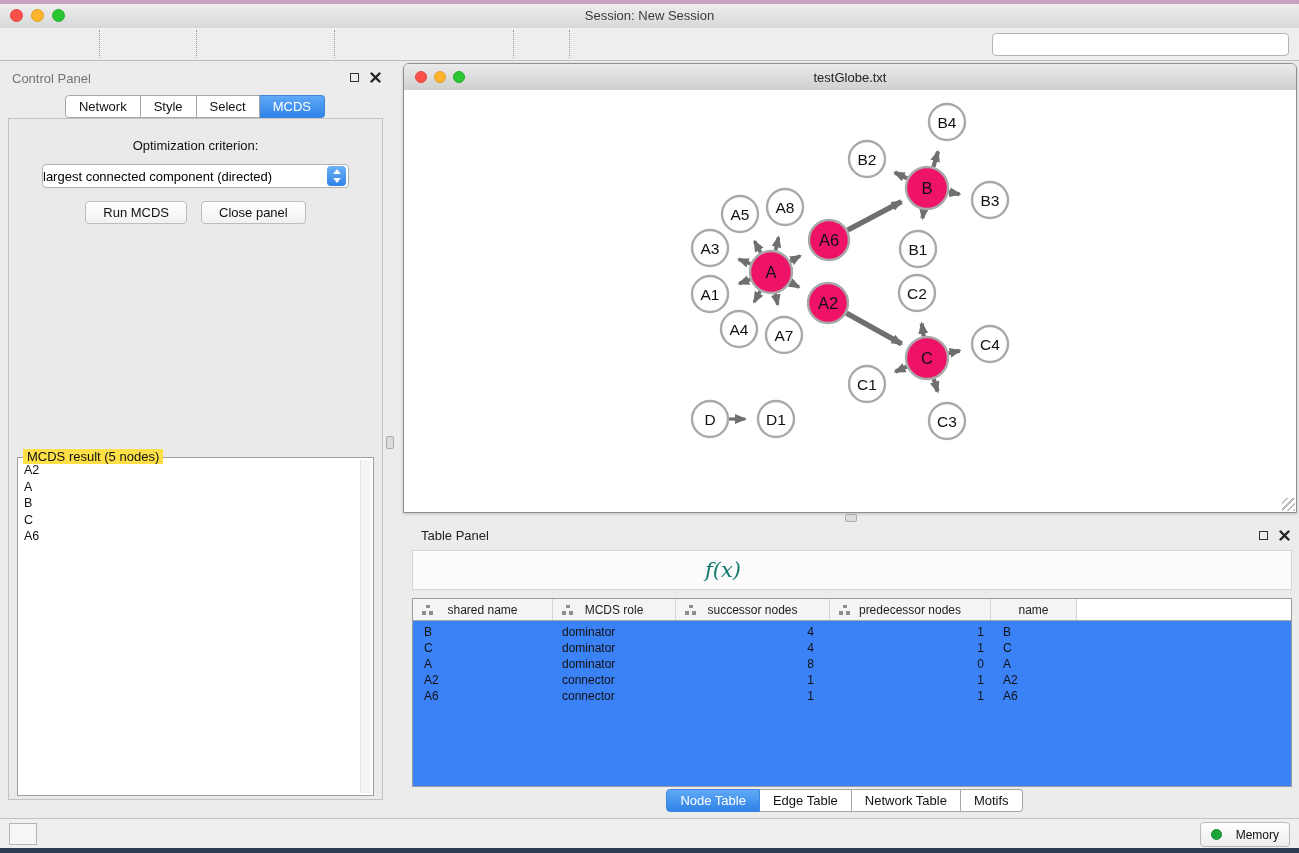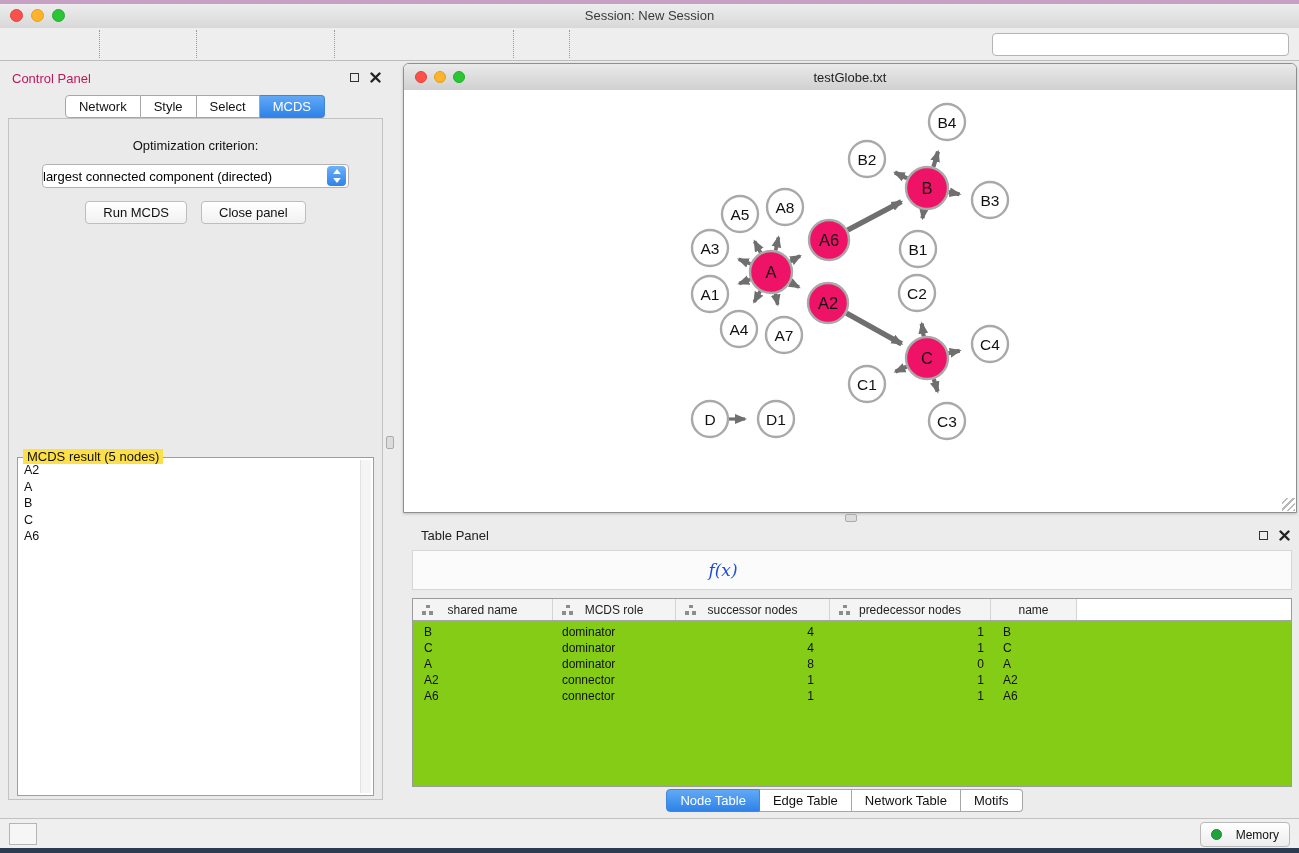--- a/index.html
+++ b/index.html
@@ -19,21 +19,21 @@
            border-bottom:1px solid #bcbcbc;display:flex;align-items:center;padding-left:10px;box-sizing:border-box;}
   .tbtn{width:41px;height:30px;display:flex;align-items:center;justify-content:center;}
   .tb-sep{width:0;height:28px;border-left:1px dotted #9a9a9a;margin:0 7px;}
   .searchbox{margin-left:auto;margin-right:10px;width:297px;height:23px;background:#fff;
              border:1px solid #b4b4b4;border-radius:4px;display:flex;align-items:center;padding-left:7px;box-sizing:border-box;}
   .searchbox input{border:none;outline:none;flex:1;font-size:12px;background:transparent;margin-left:5px;}
   
   .main{position:absolute;left:0;top:62px;right:0;height:756px;background:#ececec;}
   
   .cpanel{position:absolute;left:0;top:0;width:390px;height:100%;}
-  .cp-title{position:absolute;left:12px;top:9px;font-size:13px;color:#be185d;}
+  .cp-title{position:absolute;left:12px;top:9px;font-size:13px;color:#737373;}
   .panel-icons{display:flex;gap:11px;align-items:center;position:absolute;right:9px;top:10px;}
   .float-ic{width:9px;height:9px;border:1.5px solid #333;box-sizing:border-box;display:inline-block;}
   .seg-tabs{display:flex;justify-content:center;text-align:center;}
   .cp-tabs-row{position:absolute;left:0;right:0;top:33px;}
   .seg{height:21px;line-height:21px;padding:0 13px;font-size:13px;background:#fff;color:#111;
        border:1px solid #a6a6a6;border-left:none;cursor:default;}
   .seg:first-child{border-left:1px solid #a6a6a6;border-radius:4px 0 0 4px;}
   .seg:last-child{border-radius:0 4px 4px 0;}
   .seg.sel{background:linear-gradient(#61a9f6,#2e82e8);color:#fff;border-color:#3f87da;}
   .cp-content{position:absolute;left:8px;right:7px;top:56px;bottom:18px;background:#eaeaea;
@@ -65,22 +65,22 @@
   .net-canvas svg{position:absolute;inset:0;}
   .grip{position:absolute;right:1px;bottom:1px;width:13px;height:13px;
         background:repeating-linear-gradient(135deg,transparent 0 3px,#b9b9b9 3px 4.6px);}
   .hsplit{position:absolute;left:845px;top:452px;width:12px;height:8px;background:#dcdcdc;border:1px solid #ababab;border-radius:2px;box-sizing:border-box;}
   
   .tpanel{position:absolute;left:390px;top:458px;right:0;bottom:0;}
   .tp-title{position:absolute;left:31px;top:8px;font-size:13px;color:#222;}
   .tp-toolbar{position:absolute;left:22px;right:7px;top:30px;height:40px;background:#fbfbfb;
               border:1px solid #d6d6d6;box-sizing:border-box;display:flex;align-items:center;padding-left:10px;}
   .tp-btn{width:40px;height:34px;display:flex;align-items:center;justify-content:center;}
-  .fx{font-family:"DejaVu Serif",serif;font-style:italic;font-size:17px;color:#1d4ed8;}
-  .tp-table{position:absolute;left:22px;right:7px;top:78px;bottom:31px;background:#84cc16;border:1px solid #9c9c9c;box-sizing:border-box;overflow:hidden;}
+  .fx{font-family:"DejaVu Serif",serif;font-style:italic;font-size:21px;color:#0f766e;}
+  .tp-table{position:absolute;left:22px;right:7px;top:78px;bottom:31px;background:#3b82f6;border:1px solid #9c9c9c;box-sizing:border-box;overflow:hidden;}
   .thead{display:grid;grid-template-columns:140px 123px 154px 161px 86px auto;height:21px;
          border-bottom:1px solid #a5a5a5;background:#fff;}
   .hcell{position:relative;background:#f4f4f4;border-right:1px solid #d4d4d4;display:flex;
          align-items:center;justify-content:center;font-size:12px;color:#222;}
   .col-icon{position:absolute;left:9px;top:50%;margin-top:-5px;width:11px;height:10px;}
   .col-icon::before{content:"";position:absolute;top:0;left:3.5px;width:4px;height:3.5px;background:#8d8d8d;}
   .col-icon::after{content:"";position:absolute;bottom:0;left:0;width:4px;height:3.5px;background:#8d8d8d;box-shadow:7px 0 0 #8d8d8d;}
   .tbody{padding-top:3px;}
   .trow{display:grid;grid-template-columns:140px 123px 154px 161px 86px auto;height:16px;
         align-items:center;font-size:12px;color:#111;}

